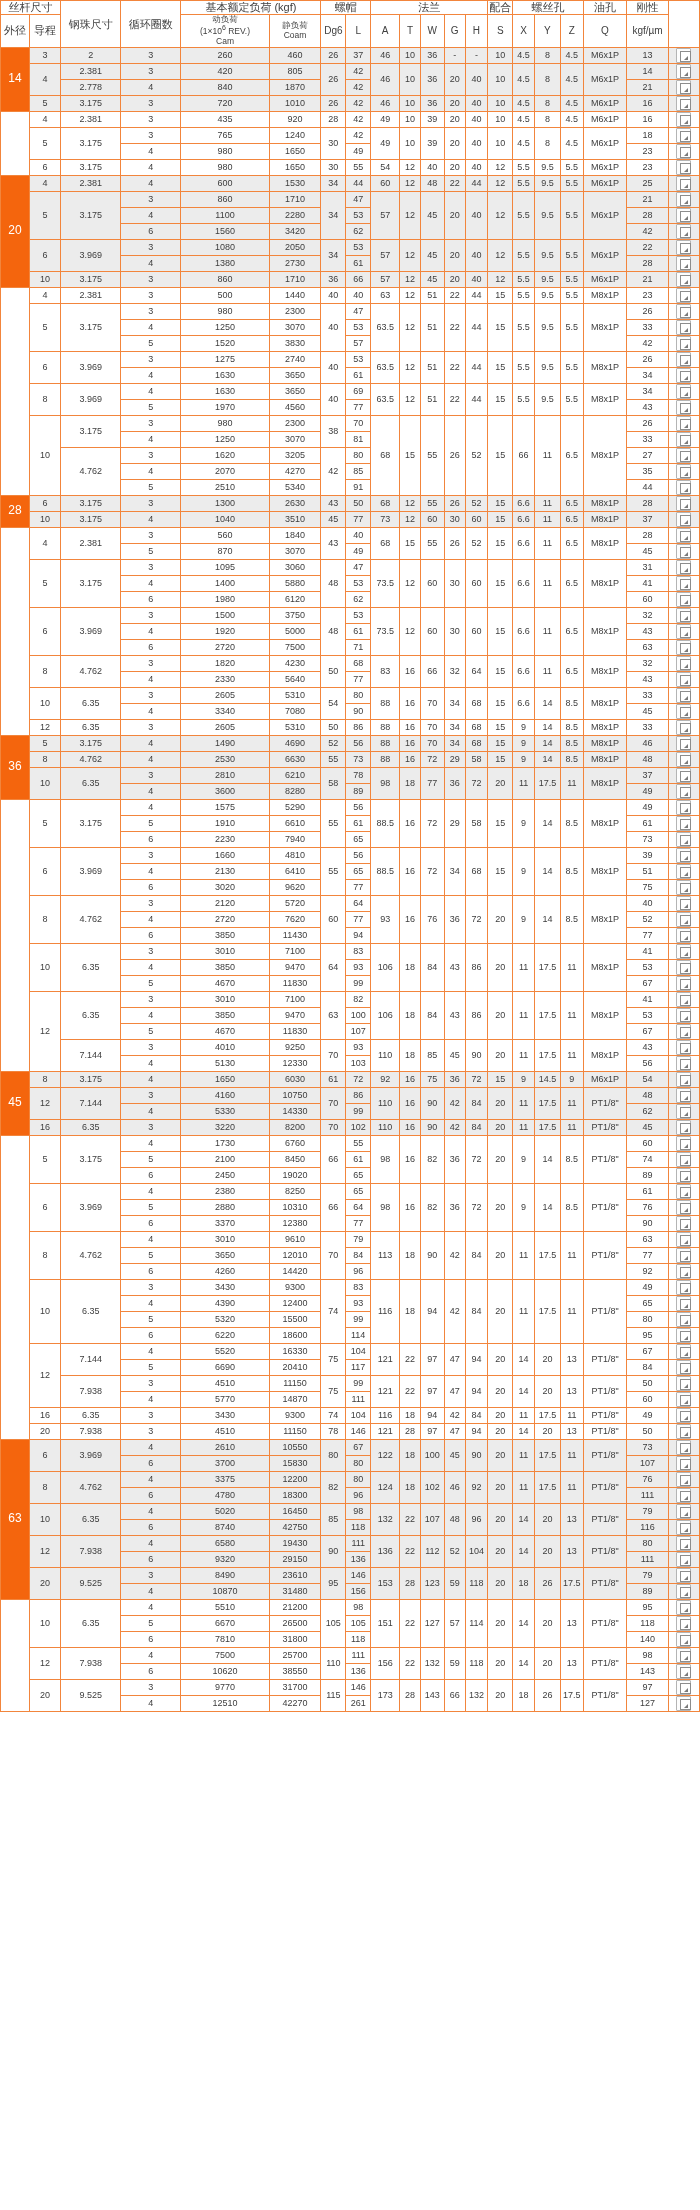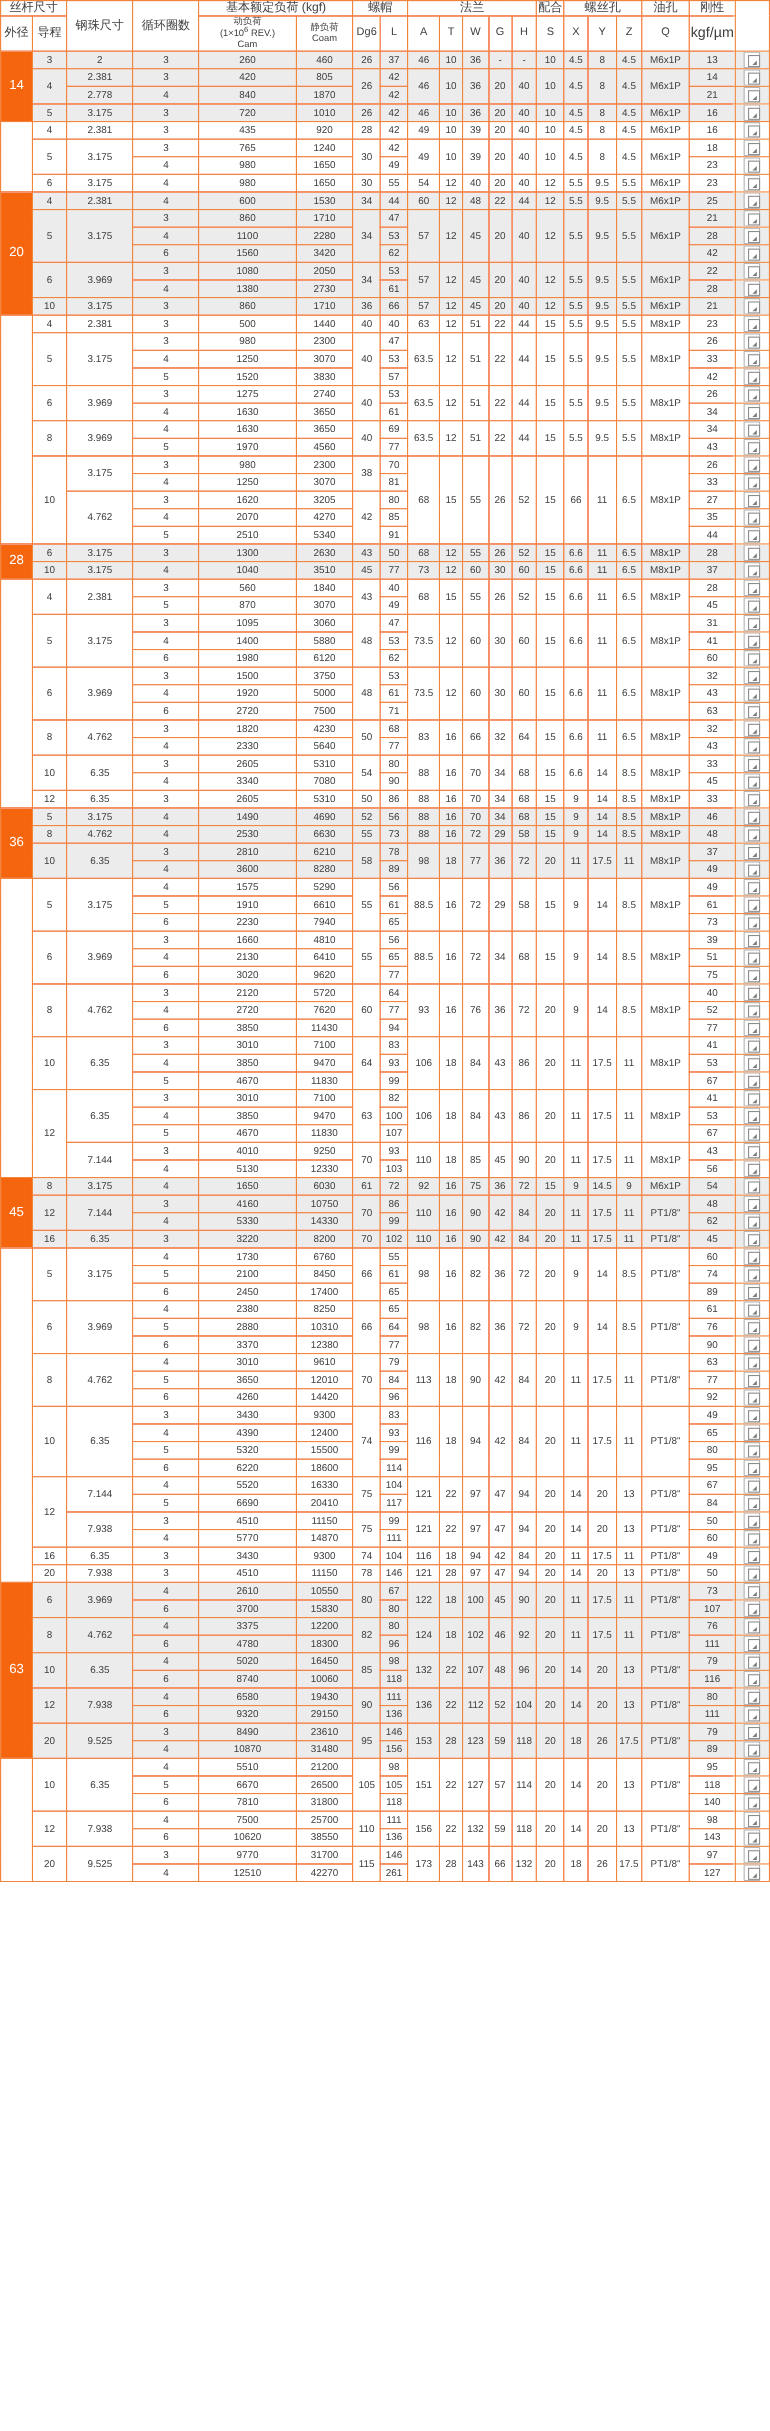--- a/index.html
+++ b/index.html
@@ -4,21 +4,21 @@
 <style>
   * { box-sizing: border-box; }
   html, body {
     margin: 0; padding: 0;
     background: #ffffff;
     font-family: "Liberation Sans", "DejaVu Sans", sans-serif;
   }
   #root {
     width: 666px;
     position: relative;
-    background: #fca5a5;
+    background: #0c4a6e;
   }
   table.spec {
     border-collapse: collapse;
     width: 700px;
     table-layout: fixed;
     font-size: 9px;
     color: #3d3d3d;
   }
   table.spec td, table.spec th {
     border: 1px solid #f2853c;
@@ -44,21 +44,21 @@
   thead .cn { font-size: 11px; font-weight: normal; }
   thead .lat { font-size: 10px; font-weight: normal; }
   td.cadhead {
     background: #f4650d;
     color: #ffffff;
     font-weight: bold;
     font-size: 13px;
     border: 1px solid #f4650d;
     letter-spacing: .5px;
   }
-  .hdr-unit { font-size: 13px; font-weight: normal; }
+  .hdr-unit { font-size: 10px; font-weight: normal; }
   .sup { font-size: 7px; vertical-align: super; }
   
   td.grp-orange {
     background: #f4650d;
     color: #ffffff;
     font-weight: bold;
     font-size: 12px;
     border-color: #f4650d;
   }
   td.grp-dark {
@@ -1204,21 +1204,21 @@
           <td>5</td>
           <td>2100</td>
           <td>8450</td>
           <td>61</td>
           <td>74</td>
           <td class="cadcell"><span class="cad-ico"></span></td>
         </tr>
         <tr>
           <td>6</td>
           <td>2450</td>
-          <td>17400</td>
+          <td>19020</td>
           <td>65</td>
           <td>89</td>
           <td class="cadcell"><span class="cad-ico"></span></td>
         </tr>
         <tr>
           <td rowspan="3">6</td>
           <td rowspan="3">3.969</td>
           <td>4</td>
           <td>2380</td>
           <td>8250</td>
@@ -1510,21 +1510,21 @@
           <td rowspan="2">14</td>
           <td rowspan="2">20</td>
           <td rowspan="2">13</td>
           <td rowspan="2">PT1/8"</td>
           <td>79</td>
           <td class="cadcell"><span class="cad-ico"></span></td>
         </tr>
         <tr class="shade">
           <td>6</td>
           <td>8740</td>
-          <td>10060</td>
+          <td>42750</td>
           <td>118</td>
           <td>116</td>
           <td class="cadcell"><span class="cad-ico"></span></td>
         </tr>
         <tr class="shade">
           <td rowspan="2">12</td>
           <td rowspan="2">7.938</td>
           <td>4</td>
           <td>6580</td>
           <td>19430</td>

